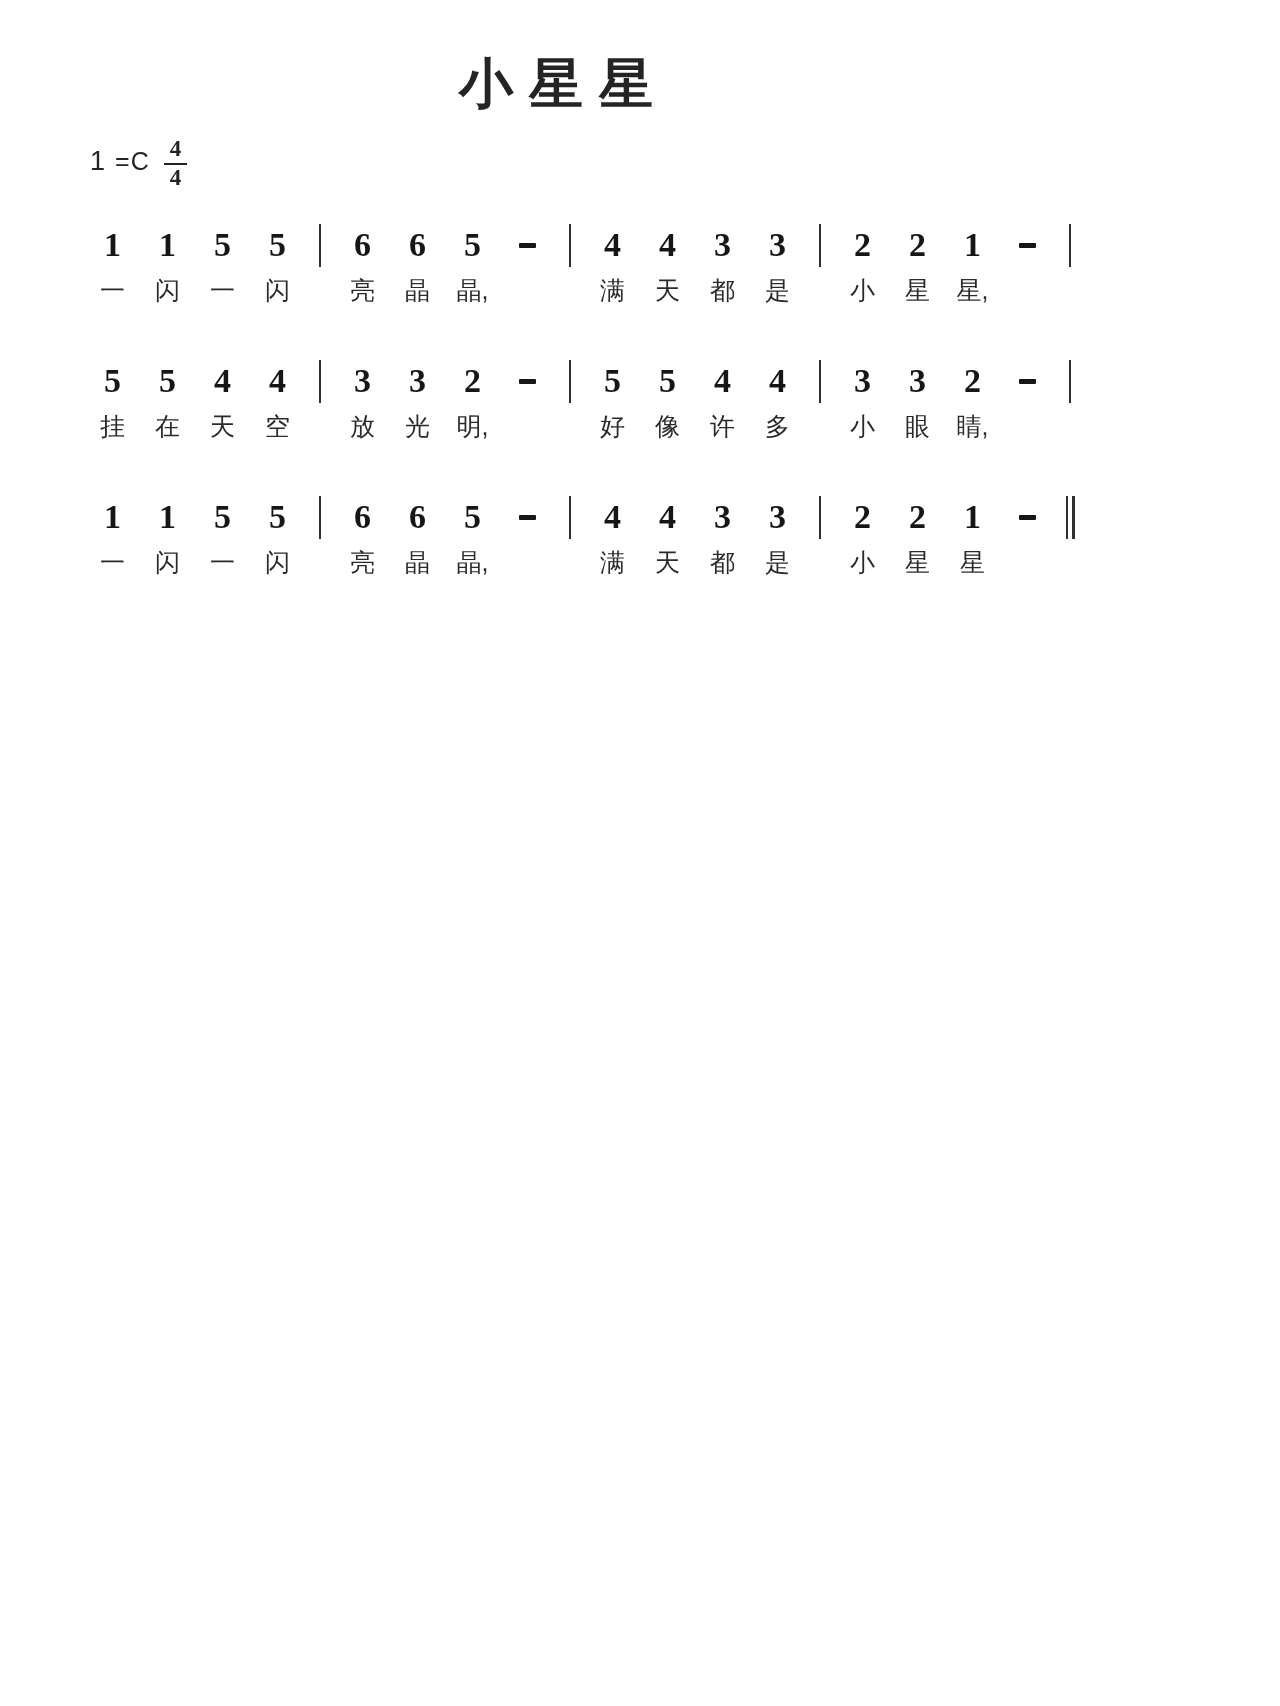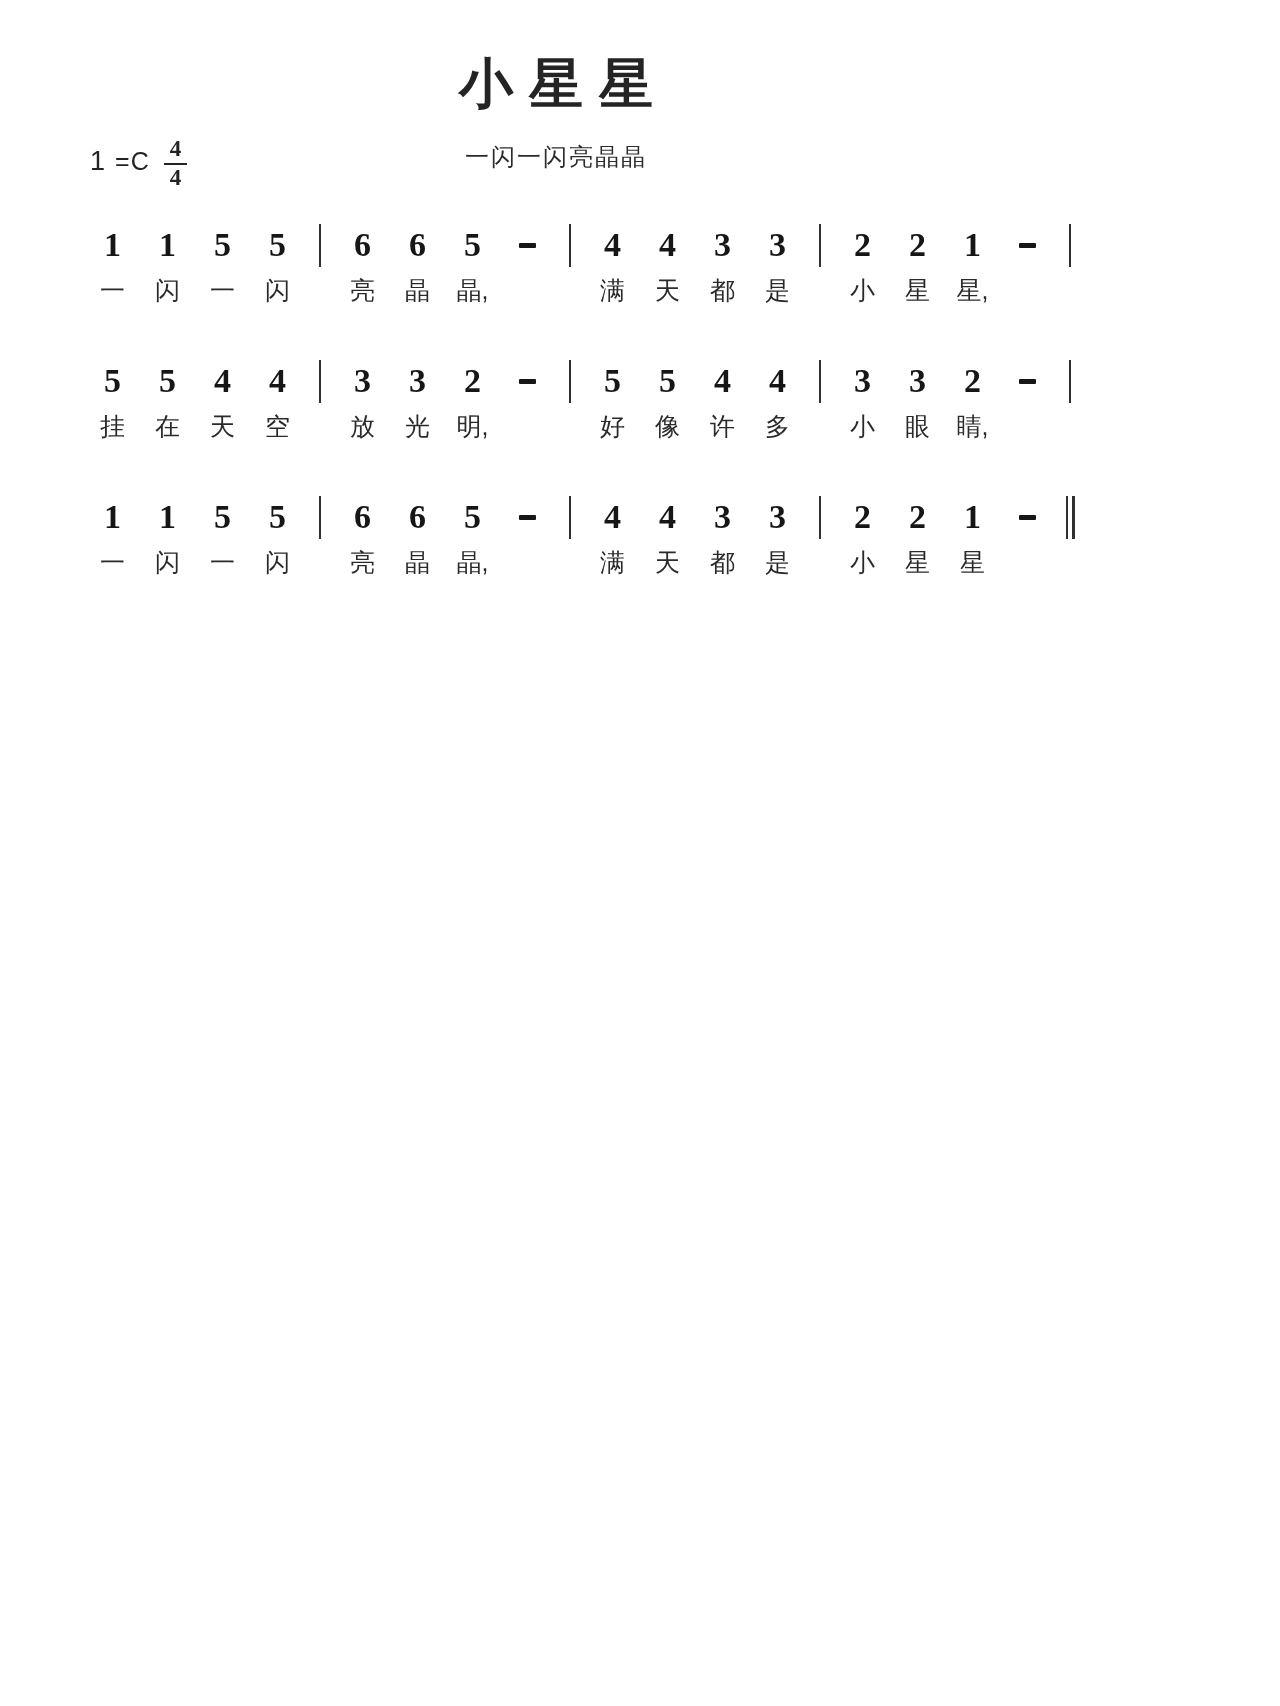--- a/index.html
+++ b/index.html
@@ -62,21 +62,20 @@
 
   <div class="meta">
     <div class="keysig">
       <span class="key-base">1</span>
       <span class="key-eq">=C</span>
       <span class="timesig">
         <span class="ts-top">4</span>
         <span class="ts-bot">4</span>
       </span>
     </div>
-    <div class="subtitle">一闪一闪亮晶晶</div>
   </div>
 
   <div id="score" class="score">
       <div class="score-line">
         <div class="cell">
           <div class="note">1</div>
           <div class="lyric">一</div>
         </div>
         <div class="cell">
           <div class="note">1</div>

